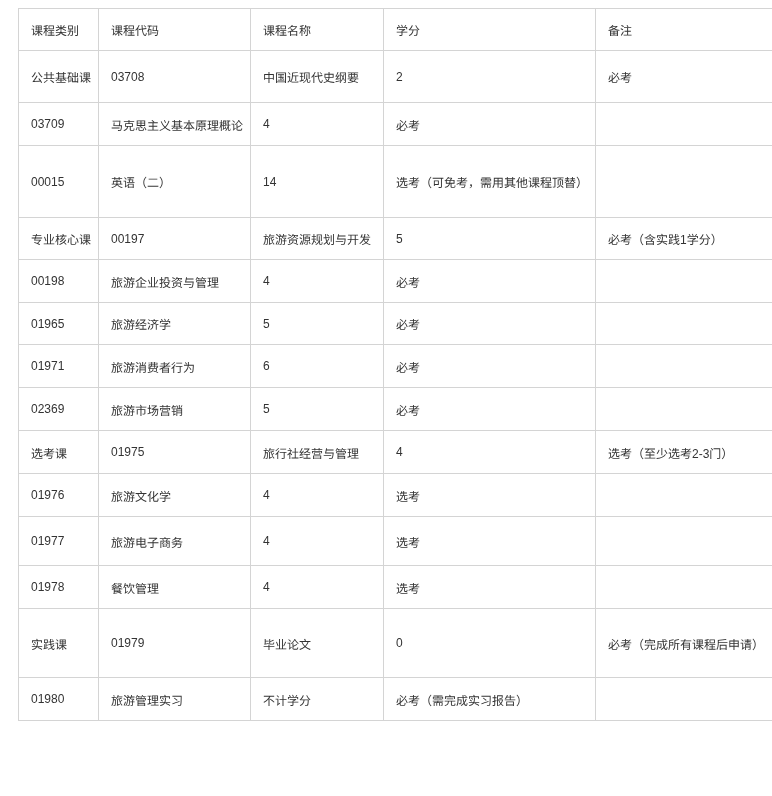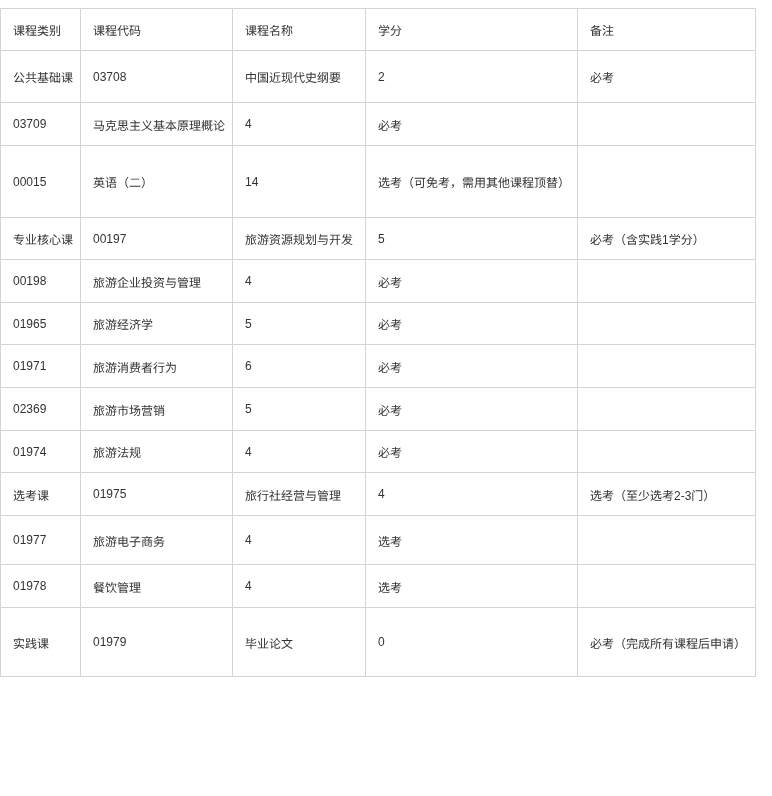--- a/index.html
+++ b/index.html
@@ -10,21 +10,21 @@
   html,body{
     margin:0;
     padding:0;
     background:var(--bg-color);
     font-family:"Liberation Sans","DejaVu Sans",sans-serif;
   }
   .page{
     width:772px;
     height:796px;
     box-sizing:border-box;
-    padding:8px 9px 6px 0;
+    padding:8px 9px 6px 18px;
     background:var(--bg-color);
     overflow:hidden;
   }
   table.course-table{
     border-collapse:collapse;
     table-layout:fixed;
     width:755px;
   }
   .course-table th,
   .course-table td{
@@ -112,33 +112,33 @@
           <td>必考</td>
           <td></td>
         </tr>
         <tr style="height: 43px;">
           <td>02369</td>
           <td>旅游市场营销</td>
           <td>5</td>
           <td>必考</td>
           <td></td>
         </tr>
-        <tr style="height: 42px;">
-          <td>01974</td>
-          <td>旅游法规</td>
-          <td>4</td>
-          <td>必考</td>
-          <td></td>
-        </tr>
         <tr style="height: 43px;">
           <td>选考课</td>
           <td>01975</td>
           <td>旅行社经营与管理</td>
           <td>4</td>
           <td>选考（至少选考2-3门）</td>
+        </tr>
+        <tr style="height: 43px;">
+          <td>01976</td>
+          <td>旅游文化学</td>
+          <td>4</td>
+          <td>选考</td>
+          <td></td>
         </tr>
         <tr style="height: 49px;">
           <td>01977</td>
           <td>旅游电子商务</td>
           <td>4</td>
           <td>选考</td>
           <td></td>
         </tr>
         <tr style="height: 43px;">
           <td>01978</td>
@@ -147,15 +147,22 @@
           <td>选考</td>
           <td></td>
         </tr>
         <tr style="height: 69px;">
           <td>实践课</td>
           <td>01979</td>
           <td>毕业论文</td>
           <td>0</td>
           <td>必考（完成所有课程后申请）</td>
         </tr>
+        <tr style="height: 43px;">
+          <td>01980</td>
+          <td>旅游管理实习</td>
+          <td>不计学分</td>
+          <td>必考（需完成实习报告）</td>
+          <td></td>
+        </tr>
       </tbody>
   </table>
 </div>
 
 </body></html>

